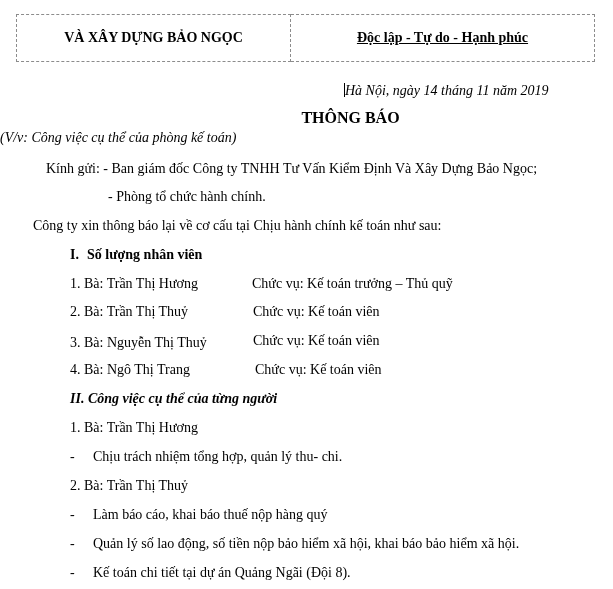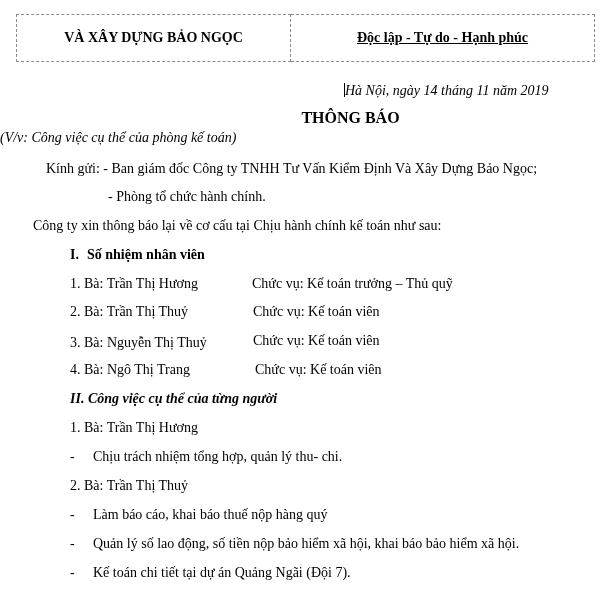--- a/index.html
+++ b/index.html
@@ -44,21 +44,21 @@
 
 <div class="abs bold" style="left:0; width:613px; text-align:center; top:110px; font-size:16px;padding-left:44px;">THÔNG BÁO</div>
 <div class="abs italic" style="left:0; width:561px; text-align:left; top:131px;">(V/v: Công việc cụ thể của phòng kế toán)</div>
 
 <div class="abs" style="left:46px; top:162px;">Kính gửi: - Ban giám đốc Công ty TNHH Tư Vấn Kiểm Định Và Xây Dựng Bảo Ngọc;</div>
 <div class="abs" style="left:102px; top:190px;margin-left:6px;">- Phòng tổ chức hành chính.</div>
 
 <div class="abs" style="left:33px; top:219px;">Công ty xin thông báo lại về cơ cấu tại Chịu hành chính kế toán như sau:</div>
 
 <div class="abs bold" style="left:70px; top:248px;">I.</div>
-<div class="abs bold" style="left:87px; top:248px;">Số nhiệm nhân viên</div>
+<div class="abs bold" style="left:87px; top:248px;">Số lượng nhân viên</div>
 
 <div class="abs" style="left:70px; top:277px;">1. Bà: Trần Thị Hương</div>
 <div class="abs" style="left:252px; top:277px;">Chức vụ: Kế toán trưởng – Thủ quỹ</div>
 
 <div class="abs" style="left:70px; top:305px;">2. Bà: Trần Thị Thuỷ</div>
 <div class="abs" style="left:253px; top:305px;">Chức vụ: Kế toán viên</div>
 
 <div class="abs" style="left:70px; top:336px;text-align:right;">3. Bà: Nguyễn Thị Thuỷ</div>
 <div class="abs" style="left:253px; top:334px;">Chức vụ: Kế toán viên</div>
 
@@ -74,13 +74,13 @@
 
 <div class="abs" style="left:70px; top:479px;">2. Bà: Trần Thị Thuỷ</div>
 
 <div class="abs" style="left:70px; top:508px;">-</div>
 <div class="abs" style="left:93px; top:508px;">Làm báo cáo, khai báo thuế nộp hàng quý</div>
 
 <div class="abs" style="left:70px; top:537px;">-</div>
 <div class="abs" style="left:93px; top:537px;">Quản lý số lao động, số tiền nộp bảo hiểm xã hội, khai báo bảo hiểm xã hội.</div>
 
 <div class="abs" style="left:70px; top:566px;">-</div>
-<div class="abs" style="left:93px; top:566px;">Kế toán chi tiết tại dự án Quảng Ngãi (Đội 7).</div>
+<div class="abs" style="left:93px; top:566px;">Kế toán chi tiết tại dự án Quảng Ngãi (Đội 8).</div>
 
 </body></html>

